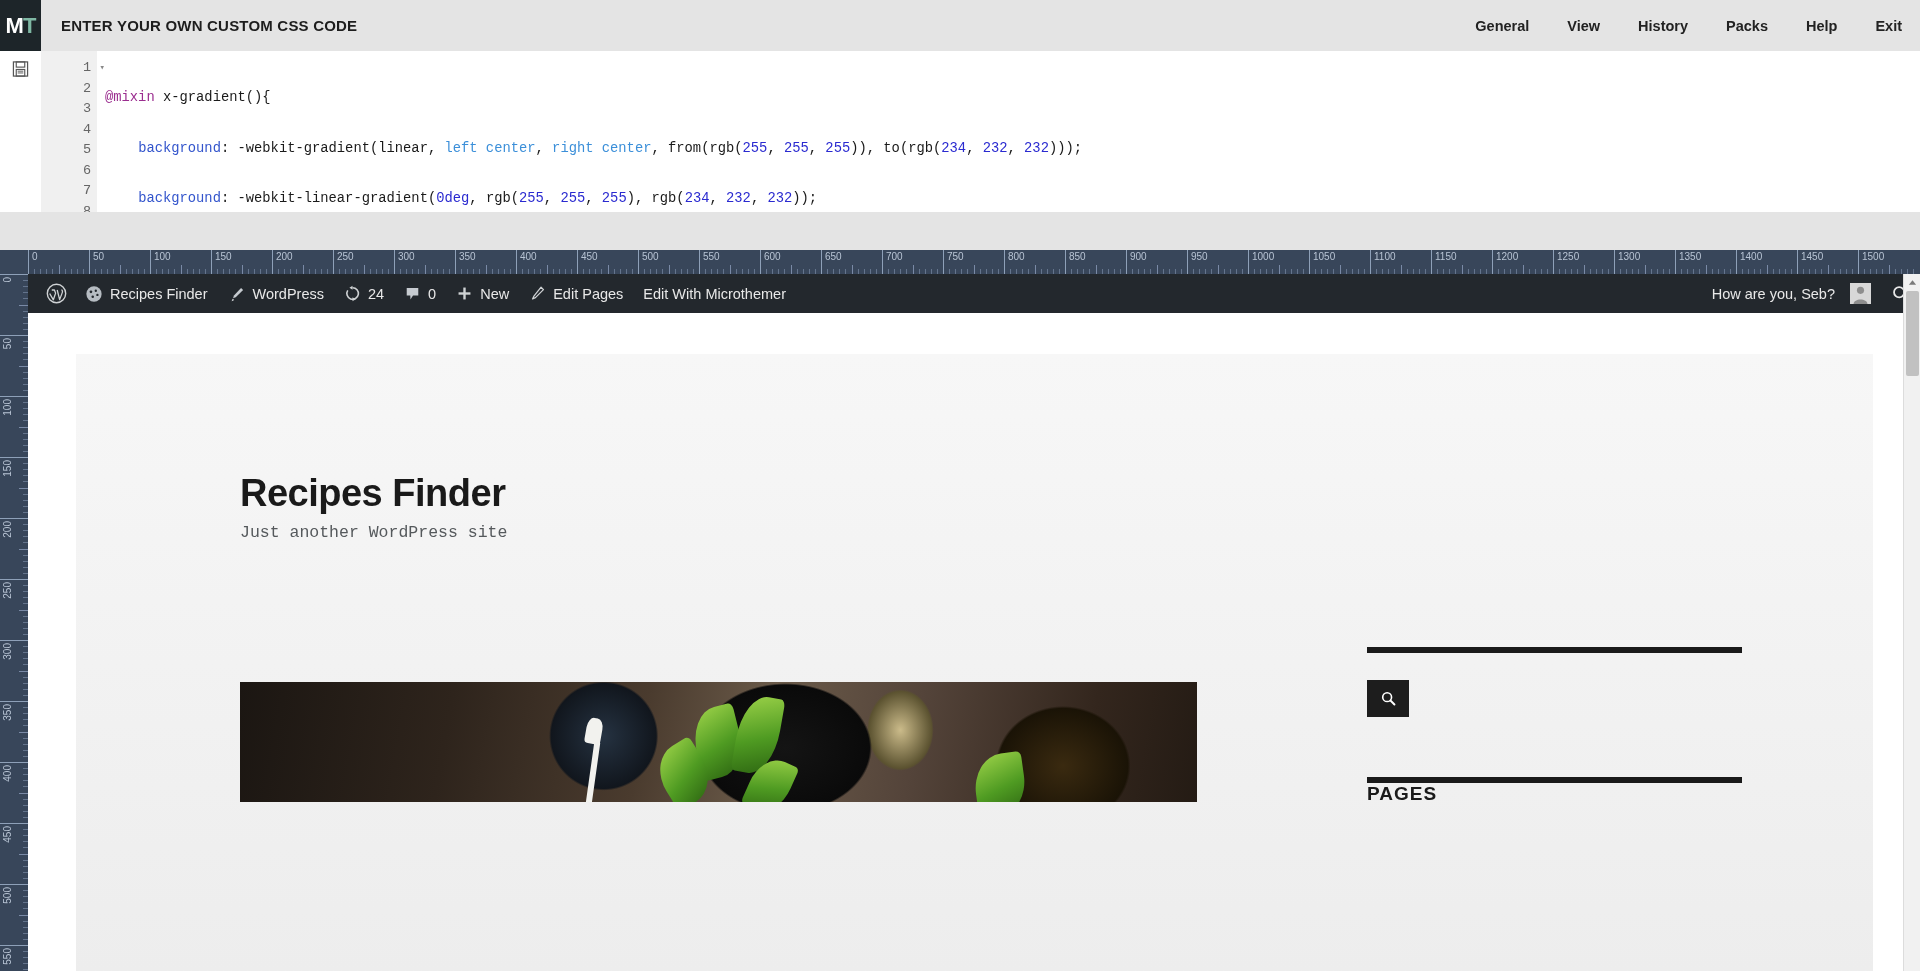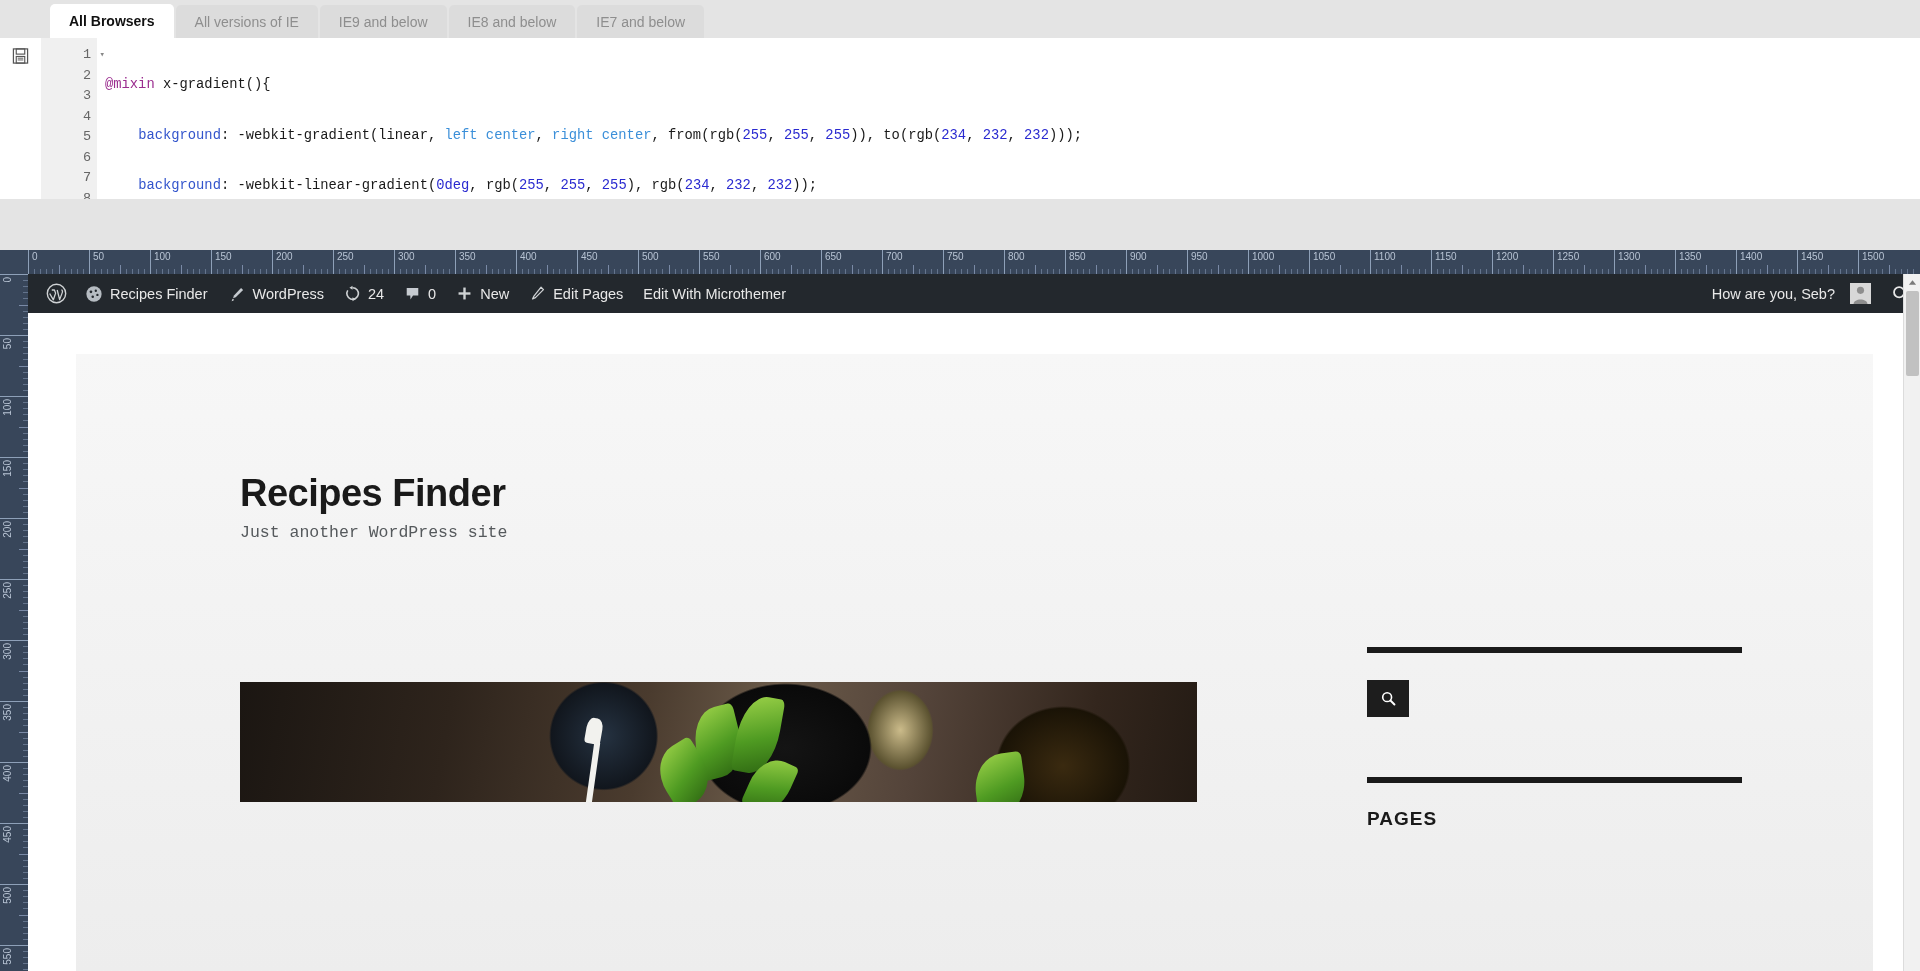--- a/index.html
+++ b/index.html
@@ -366,21 +366,20 @@
     display: flex; align-items: center; justify-content: center;
     cursor: pointer;
   }
   .widget-rule2 {
     height: 6px;
     background: #1a1a1a;
     width: 375px;
     margin-top: 60px;
   }
   .widget-title {
-    margin-top: 25px;
     font-size: 19px;
     font-weight: bold;
     letter-spacing: 1px;
     color: #1a1a1a;
   }
 
   
   .vp-scroll {
     position: absolute;
     right: 0; top: 0;
@@ -399,28 +398,38 @@
     width: 13px; height: 85px;
     background: #c1c1c1;
     border-radius: 2px;
   }
 </style>
 </head>
 <body>
 
 <div id="app-root">
 
-
-  <div class="tabs-row">
-    <div class="tab active">All Browsers</div>
-    <div class="tab">All versions of IE</div>
-    <div class="tab">IE9 and below</div>
-    <div class="tab">IE8 and below</div>
-    <div class="tab">IE7 and below</div>
+  <div class="mt-header">
+    <div class="mt-logo">
+      <span class="mt-logo-text">
+        <span class="mt-logo-m">M</span><span class="mt-logo-t">T</span>
+      </span>
+    </div>
+    <div class="mt-title">ENTER YOUR OWN CUSTOM CSS CODE</div>
+
+    <div class="mt-menu">
+      <div class="mt-menu-item">General</div>
+      <div class="mt-menu-item">View</div>
+      <div class="mt-menu-item">History</div>
+      <div class="mt-menu-item">Packs</div>
+      <div class="mt-menu-item">Help</div>
+      <div class="mt-menu-item">Exit</div>
+    </div>
   </div>
+
 
   <div class="editor">
     <div class="editor-gutter-icons">
       <svg class="save-icon" viewBox="0 0 18 18">
         <rect x="1.5" y="1.5" width="15" height="15" fill="none" stroke="#555" stroke-width="1.3"></rect>
         <rect x="4.5" y="1.5" width="9" height="5.5" fill="none" stroke="#555" stroke-width="1.2"></rect>
         <rect x="4.5" y="9.5" width="9" height="7" fill="none" stroke="#555" stroke-width="1.2"></rect>
         <line x1="6" y1="11.3" x2="12" y2="11.3" stroke="#555" stroke-width="1"></line>
         <line x1="6" y1="13.2" x2="12" y2="13.2" stroke="#555" stroke-width="1"></line>
       </svg>

